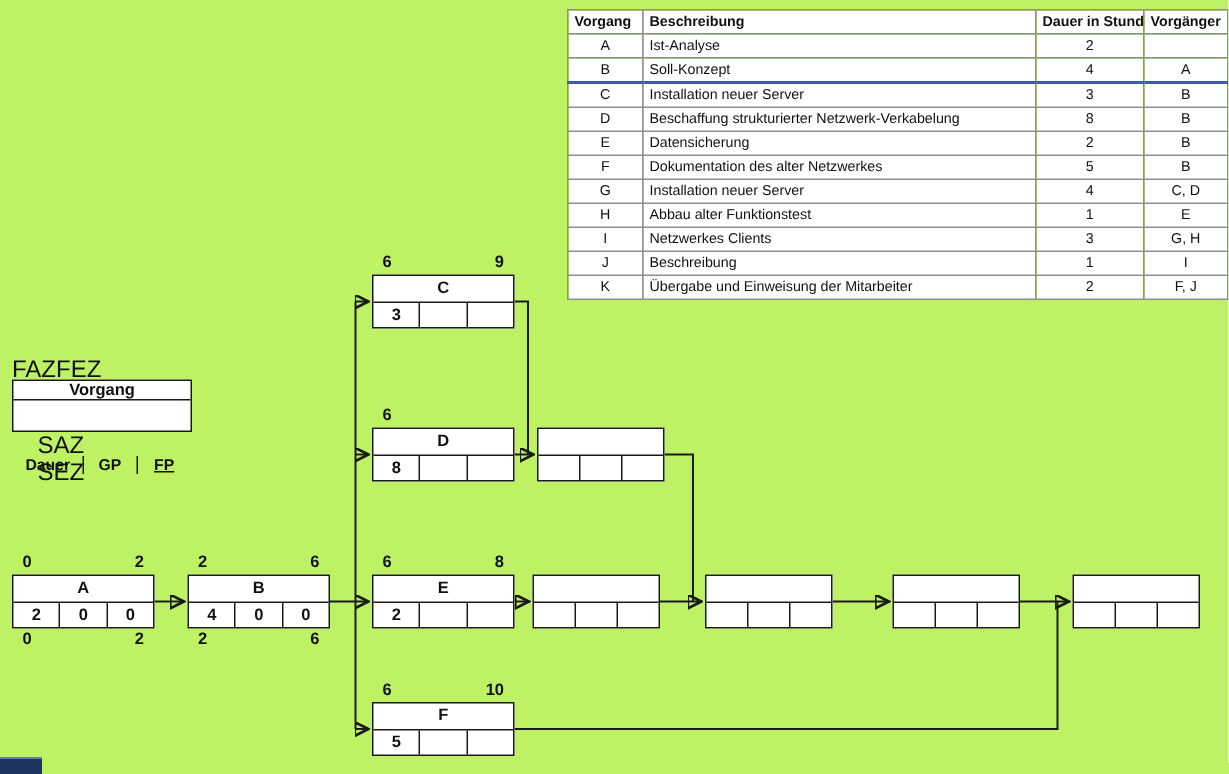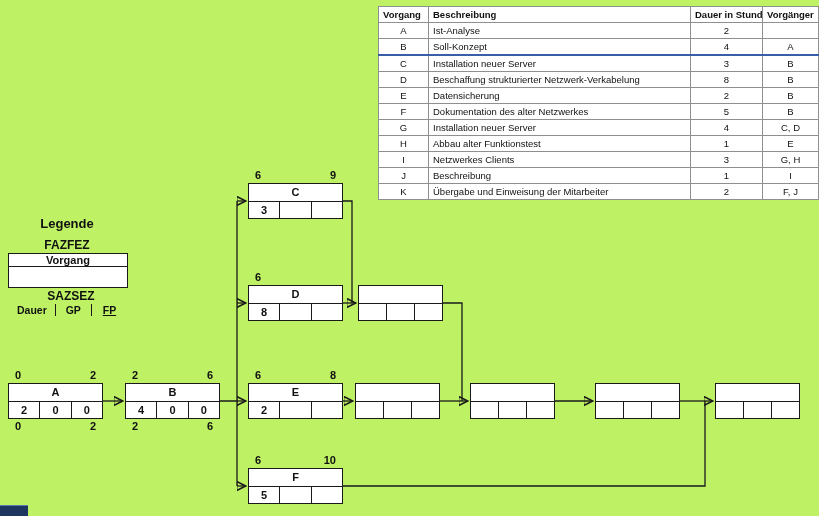--- a/index.html
+++ b/index.html
@@ -17,24 +17,24 @@
   }
   table.tasks th { font-weight:bold; text-align:left; }
   col.c-vorgang { width:50px; } col.c-beschr { width:262px; }
   col.c-dauer { width:72px; } col.c-vorgaenger { width:56px; }
   td.center { text-align:center; }
   tbody tr.accent-row td { border-bottom:2px solid #3a5da8; }
 
   
   .legend-title { position:absolute; left:8px; top:216px; width:118px; text-align:center;
                   font-weight:bold; font-size:13px; }
-  .legend-nums { position:absolute; width:118px; display:flex; justify-content:center;
-                 font-weight:bold; font-size:12px; }
+  .legend-nums { position:absolute; width:118px; display:flex; justify-content:flex-start;
+                 font-weight:normal; font-size:16px; }
   #legend-faz-fez { left:8px; top:238px; }
-  #legend-saz-sez { left:12px; top:289px; }
+  #legend-saz-sez { left:25px; top:289px;flex-direction:column; }
   .legend-box { position:absolute; left:8px; top:253px; width:118px; height:33px;
                 border:1.5px solid #1a1a1a; display:flex; flex-direction:column; background:#fff; }
   .legend-box .lb-top { flex:1; border-bottom:1.5px solid #1a1a1a; display:flex;
                         align-items:center; justify-content:center; font-weight:bold; font-size:11px; }
   .legend-box .lb-bottom { flex:1; display:flex; }
   .legend-box .lb-cell { display:flex; align-items:center; justify-content:center;
                          font-weight:bold; font-size:10.5px; border-right:1.5px solid #1a1a1a;margin-top:37px; }
   .legend-box .lb-cell:last-child { border-right:none;text-decoration:underline; }
   .lb-cell.w1 { flex:1.3; } .lb-cell.w2 { flex:1; } .lb-cell.w3 { flex:1; }
 
@@ -144,21 +144,20 @@
         <tr>
           <td class="center">K</td>
           <td>Übergabe und Einweisung der Mitarbeiter</td>
           <td class="center">2</td>
           <td class="center">F, J</td>
         </tr>
       </tbody>
     </table>
   </div>
 
-  <div class="legend-title">Legende</div>
   <div class="legend-nums" id="legend-faz-fez">
     <span>FAZ</span>
     <span>FEZ</span>
   </div>
   <div class="legend-box">
     <div class="lb-top">Vorgang</div>
     <div class="lb-bottom">
       <div class="lb-cell w1">Dauer</div>
       <div class="lb-cell w2">GP</div>
       <div class="lb-cell w3">FP</div>

